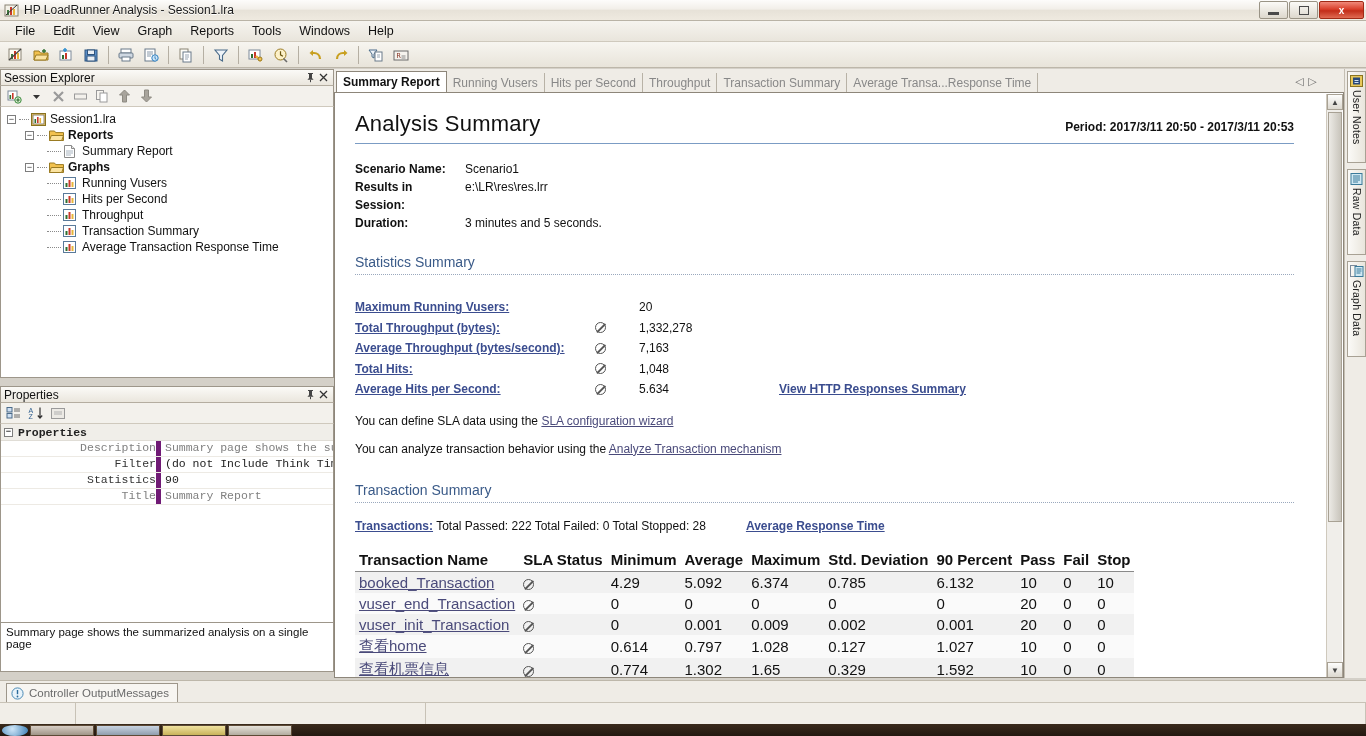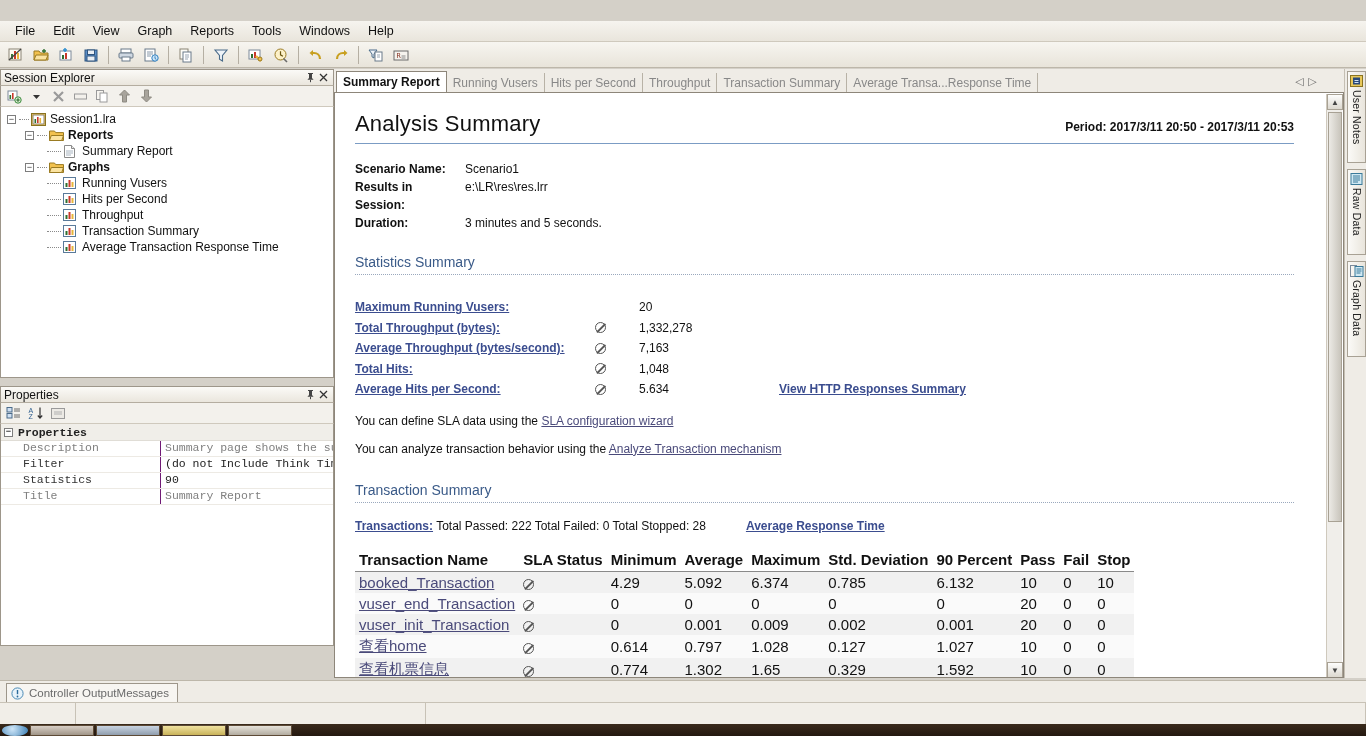--- a/index.html
+++ b/index.html
@@ -106,21 +106,21 @@
     height: 222px; overflow: hidden;
     font-family: "Liberation Mono", "DejaVu Sans Mono", monospace;
     font-size: 11.5px;
   }
   .pg-group {
     display: flex; align-items: center; height: 17px; background: #f0eee9;
     border-bottom: 1px solid #e0ddd6; padding-left: 3px; font-weight: bold; color: #222;
   }
   .pg-group .expander { margin-right: 5px; }
   .pg-row { display: flex; height: 16px; border-bottom: 1px solid #edeae4; }
-  .pg-name { width: 160px; padding-left: 22px; color: #333; border-right: 1px solid #701a75; overflow:hidden; white-space:nowrap;}
+  .pg-name { width: 160px; padding-left: 22px; color: #333; border-right: 5px solid #701a75; overflow:hidden; white-space:nowrap;text-align:right;}
   .pg-val { flex: 1; padding-left: 4px; color: #222; overflow: hidden; white-space: nowrap; }
   .pg-row.dim .pg-name, .pg-row.dim .pg-val { color: #808080; }
 
   .props-desc {
     position: absolute; left: 0; top: 622px; width: 334px; height: 50px;
     background: #fff; border: 1px solid #9d968a;
     padding: 3px 5px; font-size: 11.5px; color: #111;
   }
 
   
@@ -274,20 +274,41 @@
   }
 
   
   svg { display: block; }
 </style>
 </head>
 <body>
 
 <div id="app">
 
+  <div class="titlebar">
+    <span class="title-ico">
+      <svg width="16" height="15" viewBox="0 0 16 15">
+        <rect x="1" y="2" width="13" height="11" fill="#f4f1e8" stroke="#8a8374"></rect>
+        <rect x="3" y="7" width="2" height="5" fill="#3b7a3b"></rect>
+        <rect x="6" y="4" width="2" height="8" fill="#c9392b"></rect>
+        <rect x="9" y="6" width="2" height="6" fill="#e8b53a"></rect>
+        <path d="M2 12 L13 2" stroke="#333" stroke-width="1" fill="none"></path>
+      </svg>
+    </span>
+    <span class="title-text">HP LoadRunner Analysis - Session1.lra</span>
+    <div class="win-btns">
+      <div class="win-btn">
+          <div class="minline"></div>
+        </div>
+      <div class="win-btn">
+          <div class="maxsq"></div>
+        </div>
+      <div class="win-btn close">x</div>
+    </div>
+  </div>
 
   <div class="menubar">
     <div class="menu-item">File</div>
     <div class="menu-item">Edit</div>
     <div class="menu-item">View</div>
     <div class="menu-item">Graph</div>
     <div class="menu-item">Reports</div>
     <div class="menu-item">Tools</div>
     <div class="menu-item">Windows</div>
     <div class="menu-item">Help</div>
@@ -631,20 +652,23 @@
           <div class="pg-val">90</div>
         </div>
         <div class="pg-row dim">
           <div class="pg-name">Title</div>
           <div class="pg-val">Summary Report</div>
         </div>
       </div>
     </div>
   </div>
 
+  <div class="props-desc">
+    <span>Summary page shows the summarized analysis on a single page</span>
+  </div>
 
   <div class="docarea">
 
     <div class="tabbar">
       <div class="dtab active">Summary Report</div>
       <div class="dtab">Running Vusers</div>
       <div class="dtab">Hits per Second</div>
       <div class="dtab">Throughput</div>
       <div class="dtab">Transaction Summary</div>
       <div class="dtab">Average Transa...Response Time</div>

